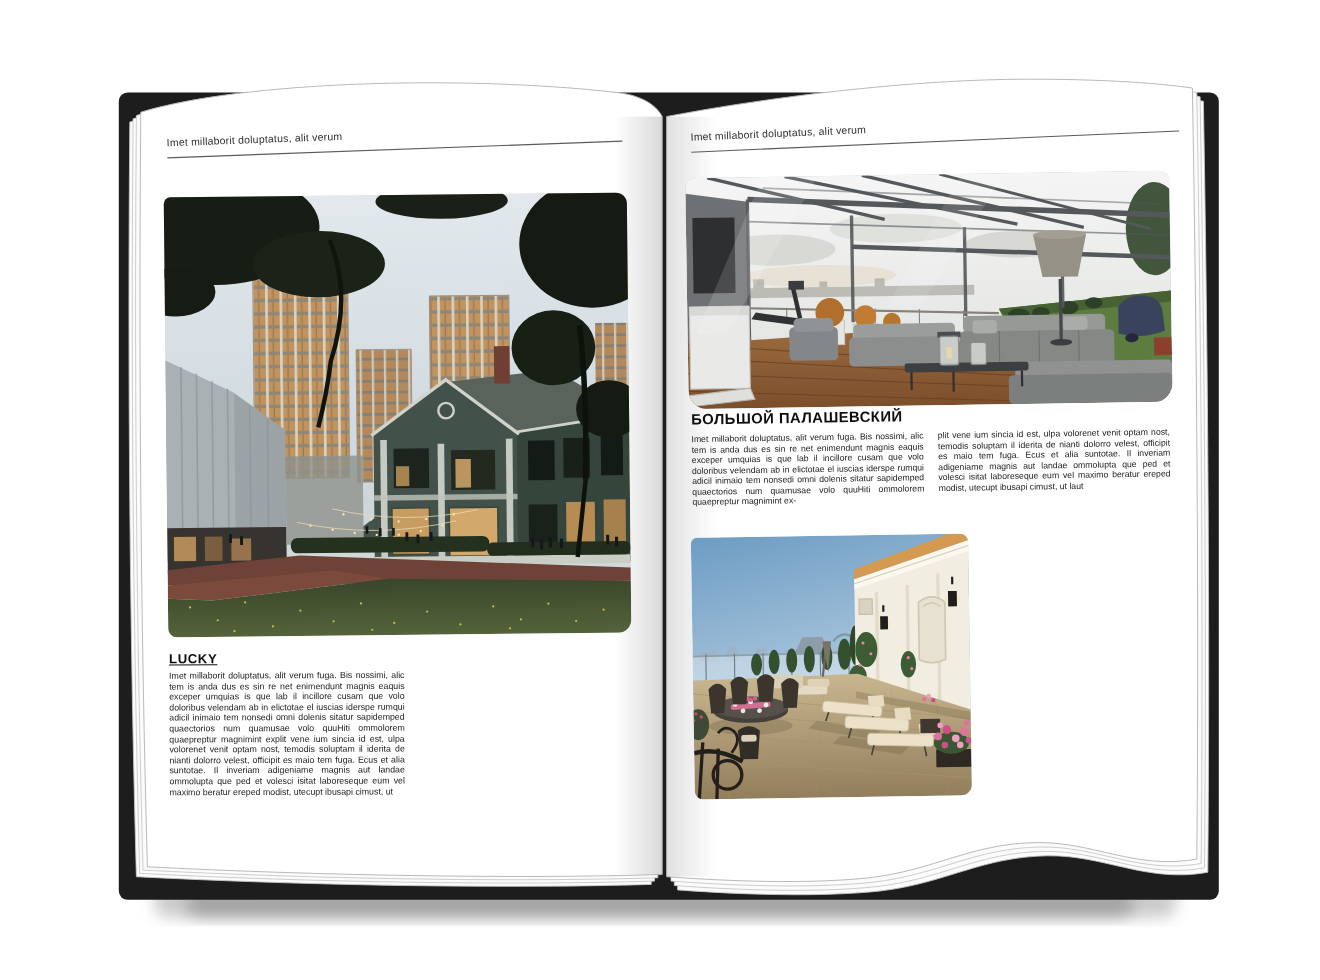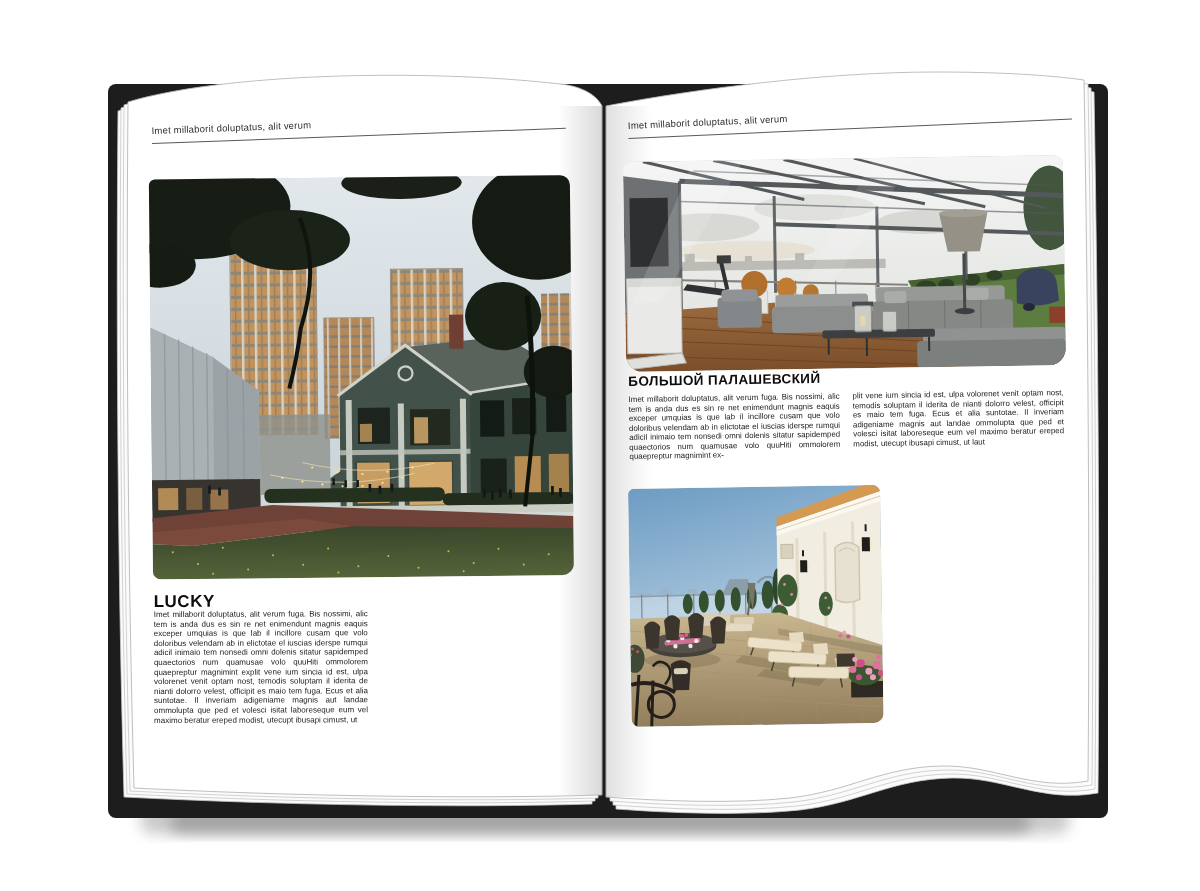--- a/index.html
+++ b/index.html
@@ -12,21 +12,21 @@
   .run-head{position:absolute;font-size:9.5px;letter-spacing:.2px;color:#2e2e2e;
             padding-bottom:7px;border-bottom:1.4px solid #5a5a5a;transform-origin:left bottom;}
   .lp-header{left:2px;top:9px;width:414px;transform:rotate(-1.9deg);}
   .rp-header{left:6px;top:12px;width:444px;transform:rotate(-1.6deg);}
   .photo{position:absolute;overflow:hidden;background:#cfd6da;}
   .photo svg{display:block;width:100%;height:100%;}
   .photo1{left:0;top:62px;width:421px;height:400px;border-radius:6px 10px 12px 8px;transform:rotate(-0.4deg);}
   .photo2{left:0;top:54px;width:440px;height:210px;border-radius:10px 10px 16px 16px / 8px 8px 18px 18px;}
   .photo3{width:252px;height:238px;border-radius:6px 8px 10px 8px;flex:0 0 auto;}
   h2,h3,p{margin:0;}
-  .lp-title{position:absolute;left:2px;top:476px;font-size:17px;font-weight:bold;letter-spacing:.5px;color:#0d0d0d;}
+  .lp-title{position:absolute;left:2px;top:476px;font-size:12px;font-weight:bold;letter-spacing:.5px;color:#0d0d0d;text-decoration:underline;}
   .lp-body{position:absolute;left:2px;top:494px;width:214px;font-size:8px;line-height:9.6px;text-align:justify;color:#222;}
   .rp-h1{position:absolute;left:2px;top:266px;font-size:13.5px;font-weight:bold;letter-spacing:.4px;color:#0d0d0d;}
   .rp-cols{position:absolute;left:2px;top:287px;width:435px;display:flex;gap:13px;}
   .rp-cols .col{width:211px;font-size:7.9px;line-height:9.5px;text-align:justify;color:#222;}
   .bottom-row{position:absolute;left:0;top:381px;width:446px;display:flex;gap:10px;align-items:flex-start;}
   .side{width:152px;}
   .rp-h2{margin:5px 0 14px 0;font-size:12.5px;font-weight:bold;letter-spacing:.3px;color:#0d0d0d;}
   .side-body{width:142px;font-size:7.8px;line-height:9.4px;text-align:justify;color:#222;}
 </style>
 </head>

